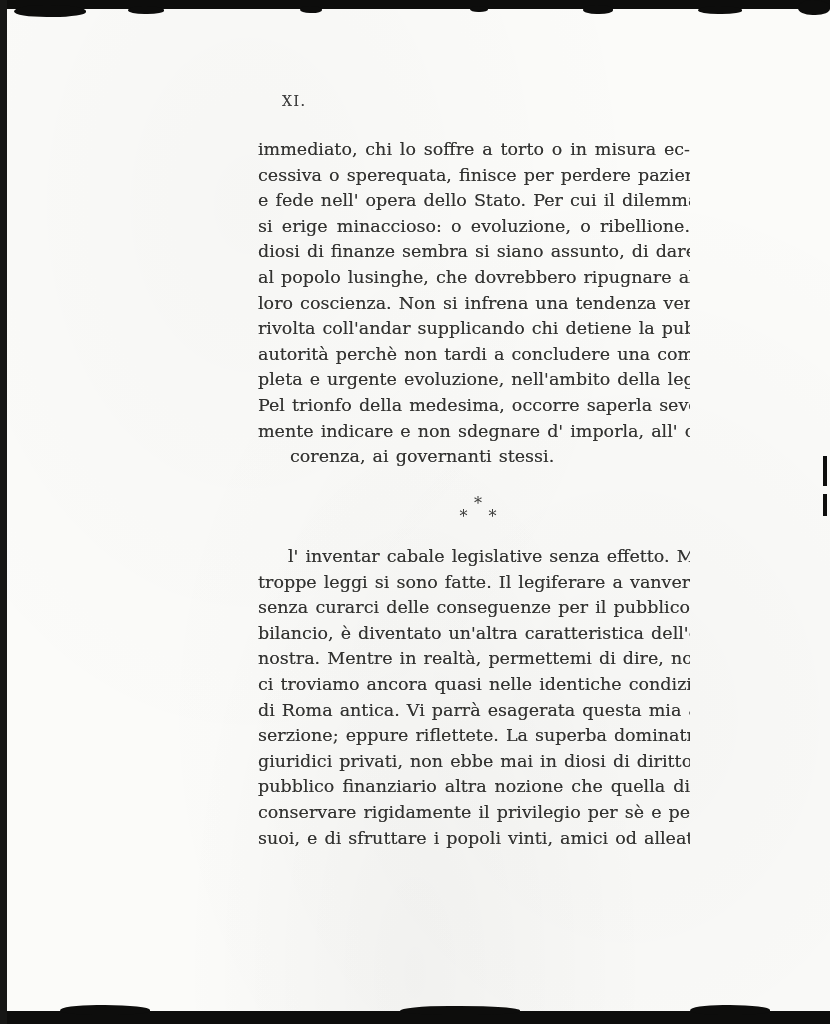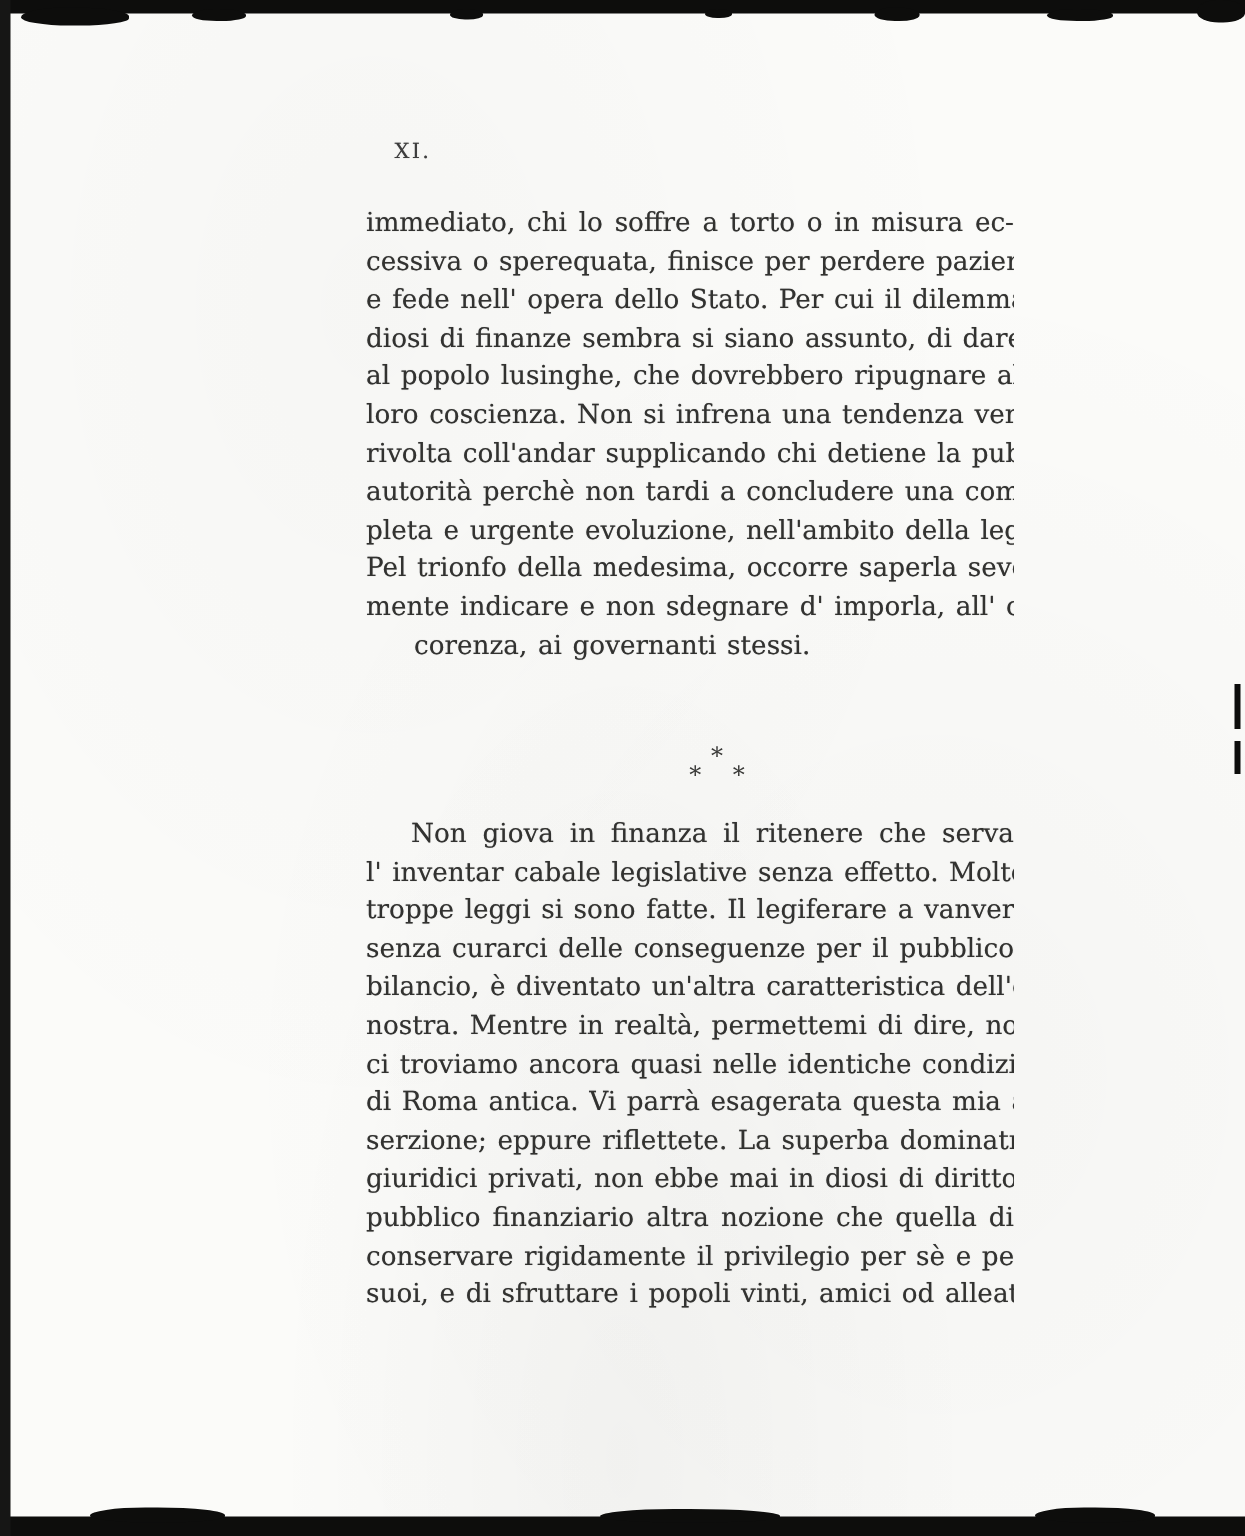--- a/index.html
+++ b/index.html
@@ -15,30 +15,30 @@
     height: 1024px;
     background:
       radial-gradient(ellipse at 30% 20%, rgba(0,0,0,0.018), transparent 50%),
       radial-gradient(ellipse at 75% 70%, rgba(0,0,0,0.022), transparent 55%),
       radial-gradient(ellipse at 50% 95%, rgba(0,0,0,0.03), transparent 40%),
       #fbfbf9;
     overflow: hidden;
   }
   .page-number {
     position: absolute;
-    left: 263px;
+    left: 282px;
     top: 93px;
     font-size: 14px;
     letter-spacing: 1.5px;
     color: #3d3d3d;
     text-shadow: 0 0 0.5px rgba(50,50,50,0.6);
   }
   .para {
     position: absolute;
-    left: 244px;
+    left: 258px;
     width: 432px;
     font-size: 17.5px;
     line-height: 25.6px;
     color: #323230;
     text-shadow: 0 0 0.5px rgba(45,45,45,0.55);
   }
   .text-line {
     text-align: justify;
     text-align-last: justify;
     word-spacing: 1.5px;
@@ -84,38 +84,38 @@
 <body>
 
 <div class="scan">
 
   <div class="page-number">XI.</div>
 
   <div class="para para-1">
       <div class="text-line">immediato, chi lo soffre a torto o in misura ec-</div>
       <div class="text-line">cessiva o sperequata, finisce per perdere pazienza</div>
       <div class="text-line">e fede nell' opera dello Stato. Per cui il dilemma</div>
+      <div class="text-line">si erige minaccioso: o evoluzione, o ribellione.</div>
       <div class="text-line">diosi di finanze sembra si siano assunto, di dare</div>
       <div class="text-line">al popolo lusinghe, che dovrebbero ripugnare alla</div>
       <div class="text-line">loro coscienza. Non si infrena una tendenza verso la</div>
       <div class="text-line">rivolta coll'andar supplicando chi detiene la pubblica</div>
       <div class="text-line">autorità perchè non tardi a concludere una com-</div>
       <div class="text-line">pleta e urgente evoluzione, nell'ambito della legge.</div>
       <div class="text-line">Pel trionfo della medesima, occorre saperla severa-</div>
       <div class="text-line">mente indicare e non sdegnare d' imporla, all' oc-</div>
       <div class="text-line">corenza, ai governanti stessi.</div>
     </div>
 
   <div class="separator">
     <div class="sep-top">*</div>
     <div class="sep-bottom">* *</div>
   </div>
 
   <div class="para para-2">
-      <div class="text-line">Non giova in finanza il ritenere che serva</div>
       <div class="text-line">l' inventar cabale legislative senza effetto. Molte,</div>
       <div class="text-line">troppe leggi si sono fatte. Il legiferare a vanvera,</div>
       <div class="text-line">senza curarci delle conseguenze per il pubblico</div>
       <div class="text-line">bilancio, è diventato un'altra caratteristica dell'età</div>
       <div class="text-line">nostra. Mentre in realtà, permettemi di dire, noi</div>
       <div class="text-line">ci troviamo ancora quasi nelle identiche condizioni</div>
       <div class="text-line">di Roma antica. Vi parrà esagerata questa mia as-</div>
       <div class="text-line">serzione; eppure riflettete. La superba dominatrice</div>
       <div class="text-line">giuridici privati, non ebbe mai in diosi di diritto</div>
       <div class="text-line">pubblico finanziario altra nozione che quella di</div>

